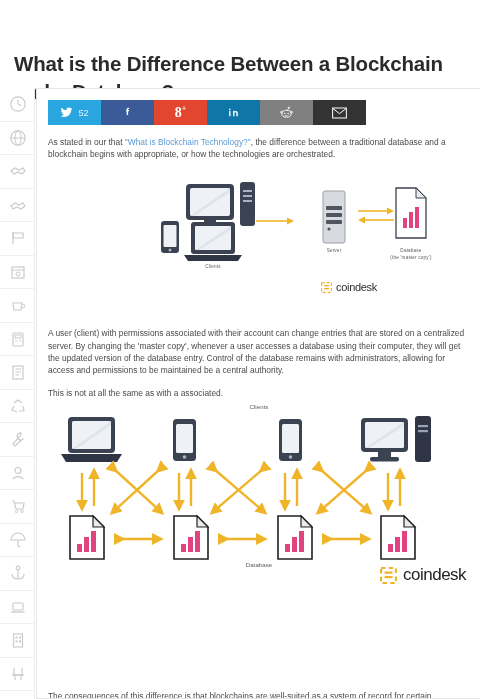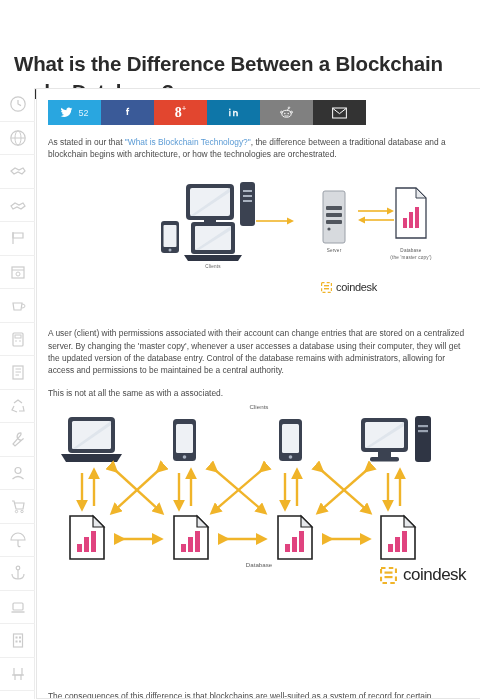--- a/index.html
+++ b/index.html
@@ -254,21 +254,21 @@
           </div>
           <div class="social-btn" style="background: rgb(51, 51, 51);">
             <svg width="15" height="12" viewBox="0 0 24 18">
               <rect x="1" y="1" width="22" height="16" fill="none" stroke="#fff" stroke-width="1.6"></rect>
               <path d="M1.5 1.8 L12 10 L22.5 1.8" fill="none" stroke="#fff" stroke-width="1.6"></path>
             </svg>
           </div>
         </div>
 
       <p class="para">
-        <span>As stated in our that </span><a href="#">"What is Blockchain Technology?"</a><span>, the difference between a traditional database and a blockchain begins with architecture, or how the technologies are orchestrated.</span>
+        <span>As stated in our that </span><a href="#">"What is Blockchain Technology?"</a><span>, the difference between a traditional database and a blockchain begins with appropriate, or how the technologies are orchestrated.</span>
       </p>
 
       <div class="diagram1">
         <svg width="422" height="120" viewBox="0 0 422 120" style="position:absolute;left:0;top:0;">
 
           <g>
             <rect x="138" y="18" width="48" height="36" rx="4" fill="#3b4251"></rect>
             <rect x="142" y="22" width="40" height="28" rx="2" fill="#eef1f5"></rect>
             <path d="M142 50 L182 22 L182 26 L146 50 Z" fill="#dfe5ec"></path>
             <rect x="156" y="54" width="12" height="6" fill="#3b4251"></rect>

